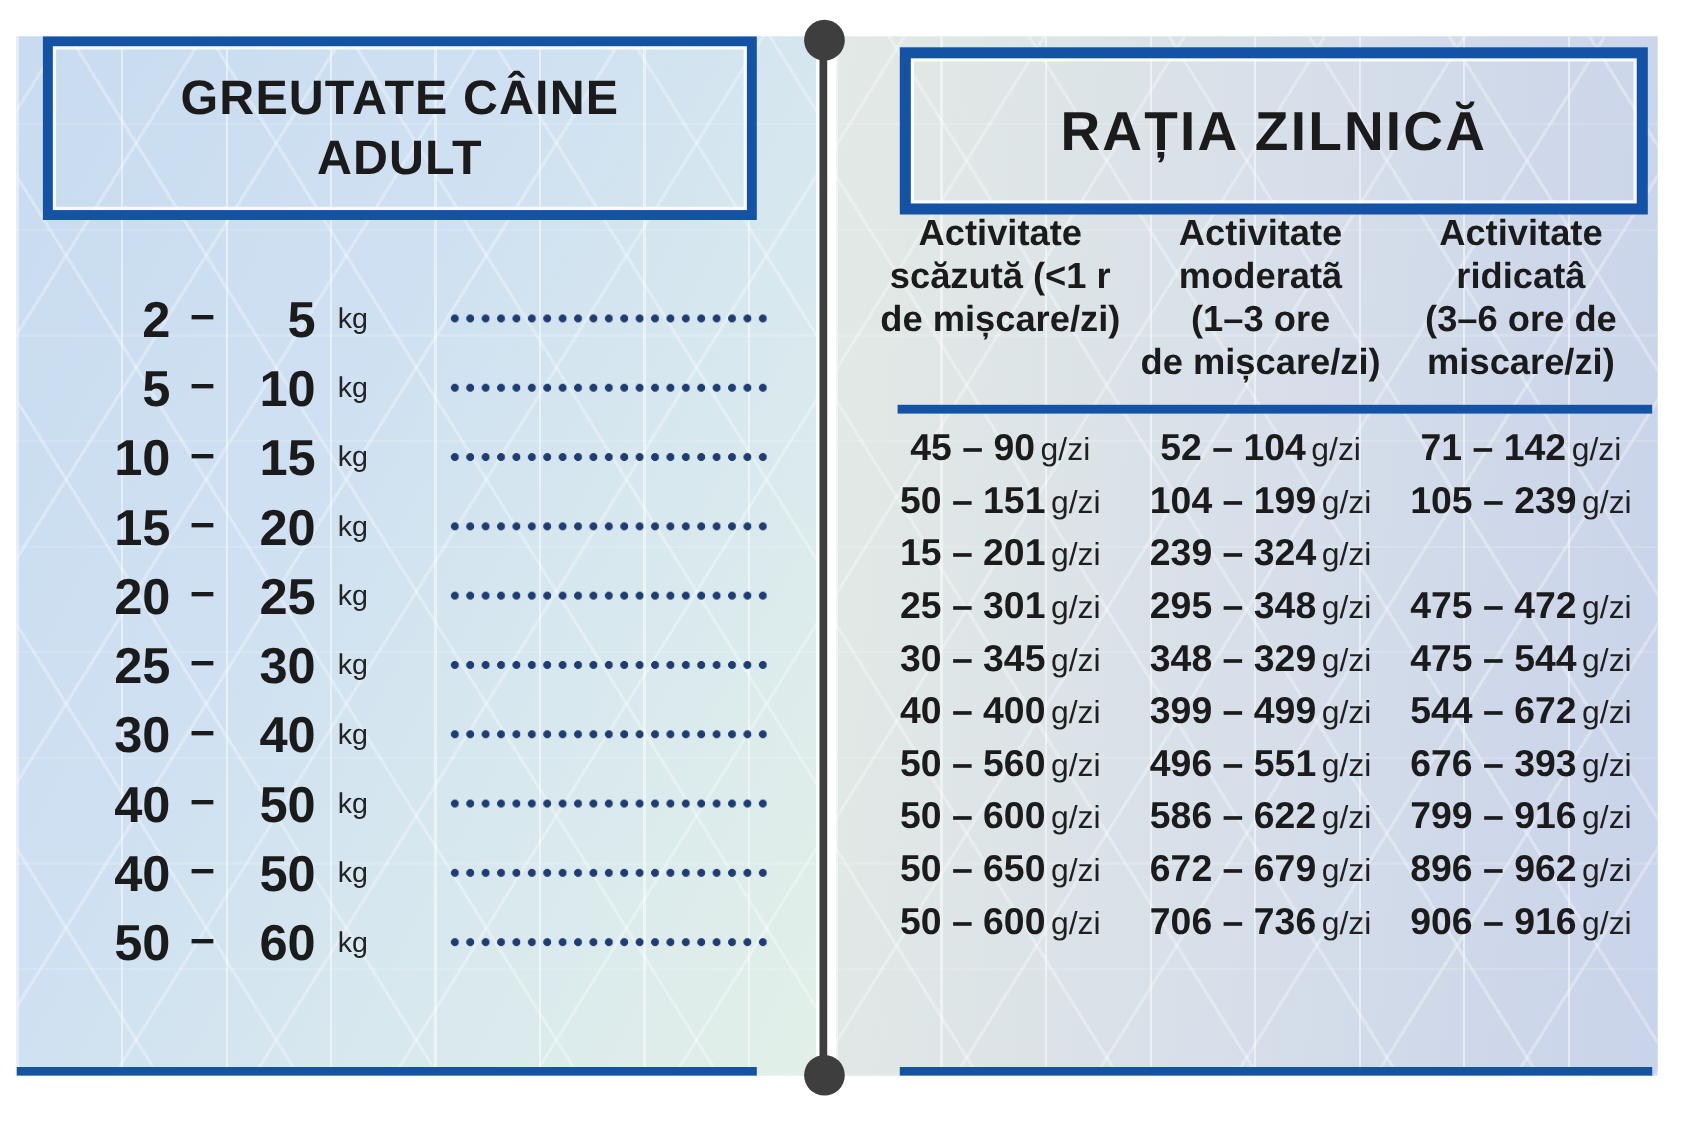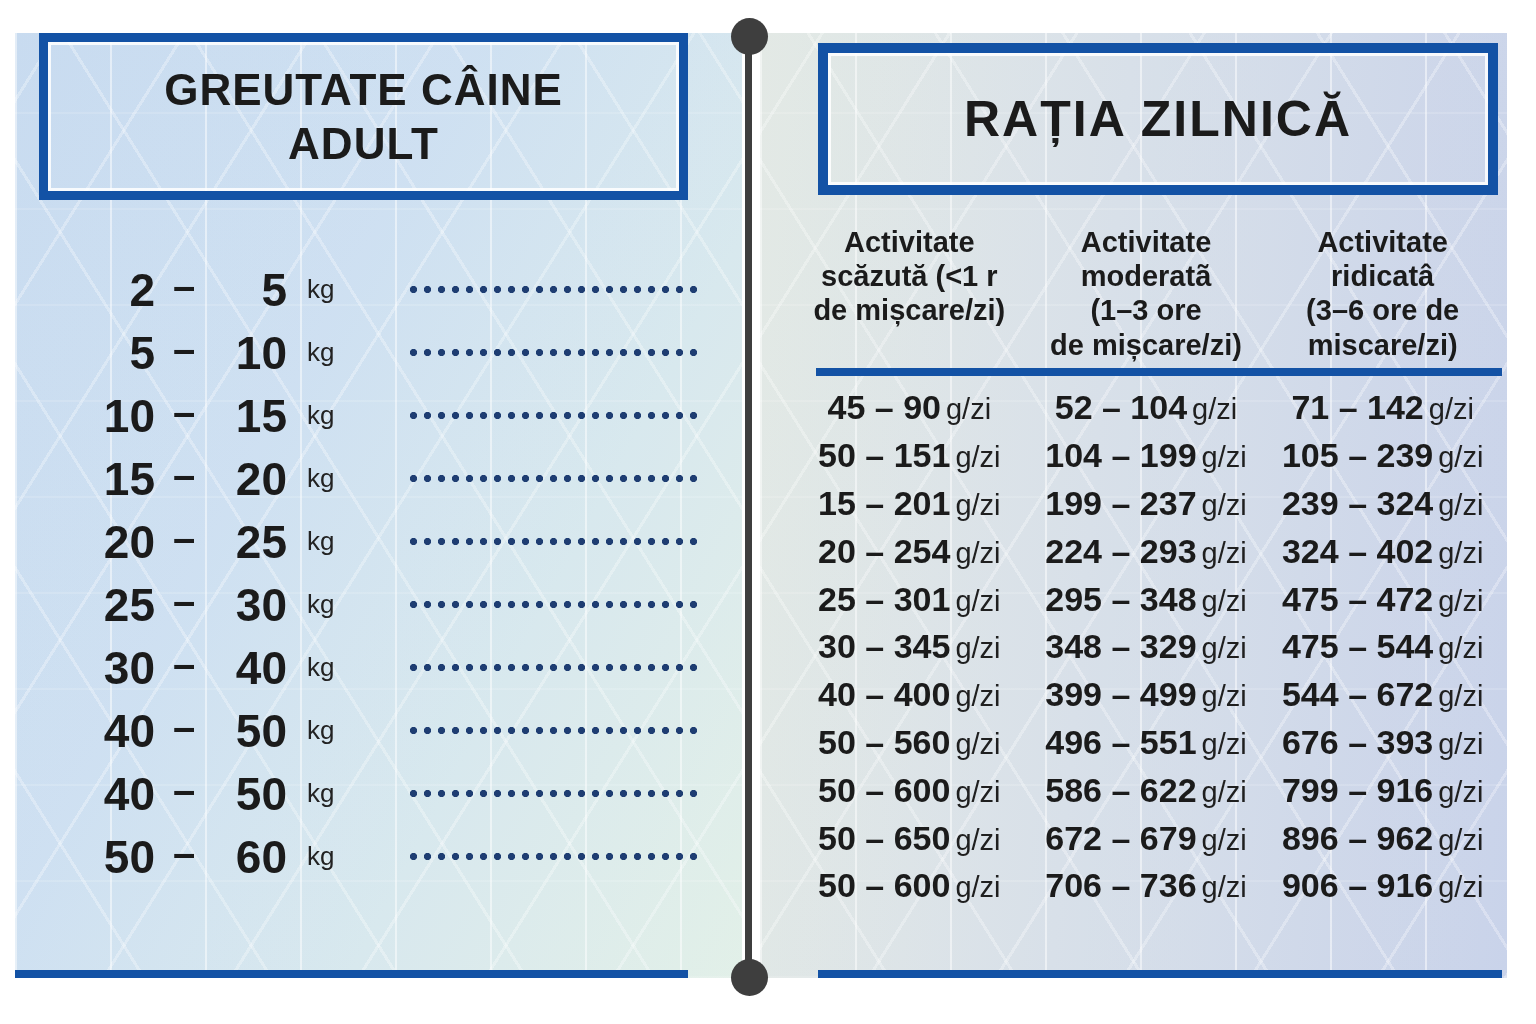--- a/index.html
+++ b/index.html
@@ -40,23 +40,23 @@
   .unit-kg { font-size:26px; font-weight:400; color:#222; padding-left:6px; }
   .dotted-leader { height:9px; margin-left:28px; margin-right:44px;
     background-image:radial-gradient(circle 3.4px at 4.5px 4.5px, #1e3d72 3.3px, rgba(0,0,0,0) 3.9px);
     background-size:14px 9px; background-repeat:repeat-x; }
 
   .bottom-line { height:8px; background:#1352a5; bottom:0; }
   .lp-bottom-line { left:0; width:673px; }
   .rp-bottom-line { left:58px; width:684px; }
 
   
-  .rp-headers { left:36px; top:192px; width:700px; display:grid;
+  .rp-headers { left:36px; top:160px; width:700px; display:grid;
     grid-template-columns:1fr 1fr 1fr; column-gap:10px; text-align:center;
-    font-size:29px; font-weight:700; line-height:1.18; }
+    font-size:33px; font-weight:700; line-height:1.18; }
   .rp-headline { left:56px; width:686px; top:335px; height:8px; background:#1352a5; }
   .rp-rows { left:36px; top:351px; width:700px; }
   .ration-row { height:47.8px; display:grid; grid-template-columns:1fr 1fr 1fr;
     column-gap:10px; align-items:center; text-align:center; }
   .cell { white-space:nowrap; }
   .range { font-size:34px; font-weight:700; }
   .unit-g { font-size:29px; font-weight:400; margin-left:5px; color:#1f1f1f; }
 
   
   .divider-bar { position:absolute; left:745px; top:36px; width:7px; height:941px;
@@ -196,27 +196,21 @@
         <span class="cell"><b class="range">52 – 104</b><span class="unit-g">g/zi</span></span>
         <span class="cell"><b class="range">71 – 142</b><span class="unit-g">g/zi</span></span>
       </div>
       <div class="ration-row">
         <span class="cell"><b class="range">50 – 151</b><span class="unit-g">g/zi</span></span>
         <span class="cell"><b class="range">104 – 199</b><span class="unit-g">g/zi</span></span>
         <span class="cell"><b class="range">105 – 239</b><span class="unit-g">g/zi</span></span>
       </div>
       <div class="ration-row">
         <span class="cell"><b class="range">15 – 201</b><span class="unit-g">g/zi</span></span>
-        <span class="cell"><b class="range">199 – 237</b><span class="unit-g">g/zi</span></span>
         <span class="cell"><b class="range">239 – 324</b><span class="unit-g">g/zi</span></span>
-      </div>
-      <div class="ration-row">
-        <span class="cell"><b class="range">20 – 254</b><span class="unit-g">g/zi</span></span>
-        <span class="cell"><b class="range">224 – 293</b><span class="unit-g">g/zi</span></span>
-        <span class="cell"><b class="range">324 – 402</b><span class="unit-g">g/zi</span></span>
       </div>
       <div class="ration-row">
         <span class="cell"><b class="range">25 – 301</b><span class="unit-g">g/zi</span></span>
         <span class="cell"><b class="range">295 – 348</b><span class="unit-g">g/zi</span></span>
         <span class="cell"><b class="range">475 – 472</b><span class="unit-g">g/zi</span></span>
       </div>
       <div class="ration-row">
         <span class="cell"><b class="range">30 – 345</b><span class="unit-g">g/zi</span></span>
         <span class="cell"><b class="range">348 – 329</b><span class="unit-g">g/zi</span></span>
         <span class="cell"><b class="range">475 – 544</b><span class="unit-g">g/zi</span></span>

